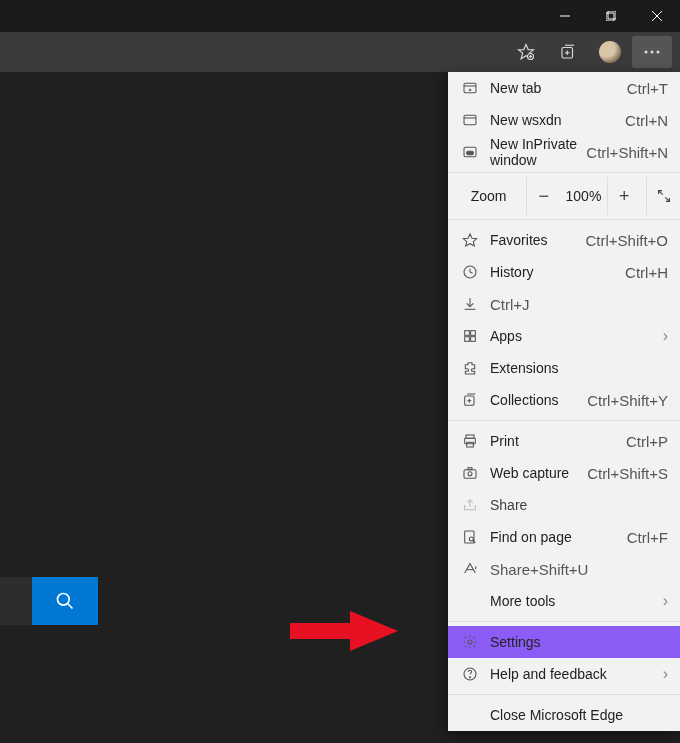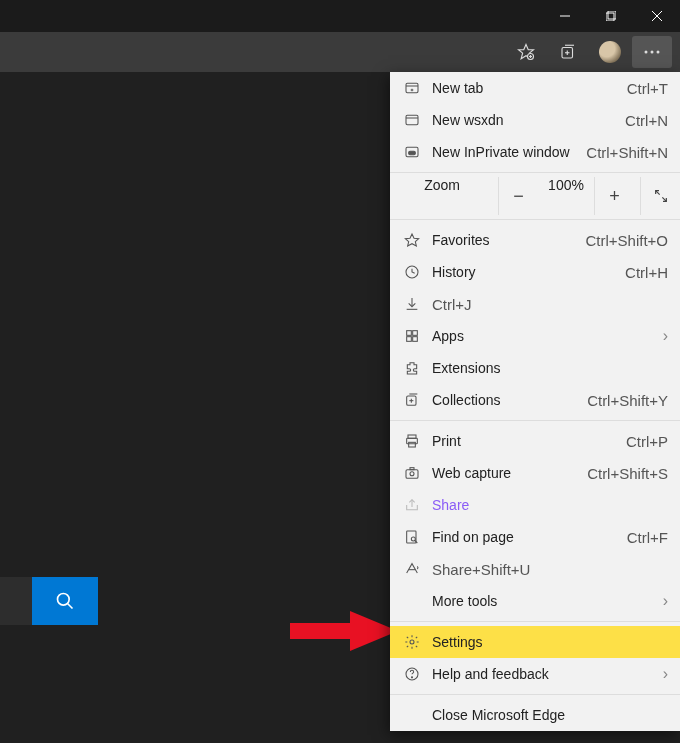--- a/index.html
+++ b/index.html
@@ -88,50 +88,50 @@
     position: absolute;
     left: 290px;
     top: 535px;
     z-index: 5;
     pointer-events: none;
   }
   .menu {
     position: absolute;
     right: 0;
     top: 72px;
-    width: 290px;
+    width: 232px;
     background: #f2f2f2;
     color: #222;
     box-shadow: -2px 4px 14px rgba(0,0,0,0.5);
     z-index: 10;
   }
   .sep { height: 1px; background: #ddd; margin: 4px 0; }
   .item {
     display: flex;
     align-items: center;
     height: 32px;
     padding: 0 12px;
   }
-  .item.hover { background: #fde047; }
-  .item.disabled { color: #8b5cf6; }
+  .item.hover { background: #8b5cf6; }
+  .item.disabled { color: #404040; }
   .ico {
     width: 20px;
     display: flex;
     align-items: center;
     justify-content: center;
     margin-right: 10px;
     color: #555;
   }
   .item.disabled .ico { color: #bbb; }
   .lbl { flex: 1; }
   .sc { color: #555; font-size: 15px; }
   .chev { color: #888; font-size: 16px; }
   .zoom-row {
     display: flex;
-    align-items: flex-start;
+    align-items: center;
     height: 38px;
   }
   .zoom-label { width: 90px; text-align: right; padding-right: 20px; }
   .zoom-btn {
     width: 40px; height: 38px;
     display: flex; align-items: center; justify-content: center;
     font-size: 18px; color: #444;
     border-left: 1px solid #ddd;
   }
   .zoom-val { width: 56px; text-align: center; }

